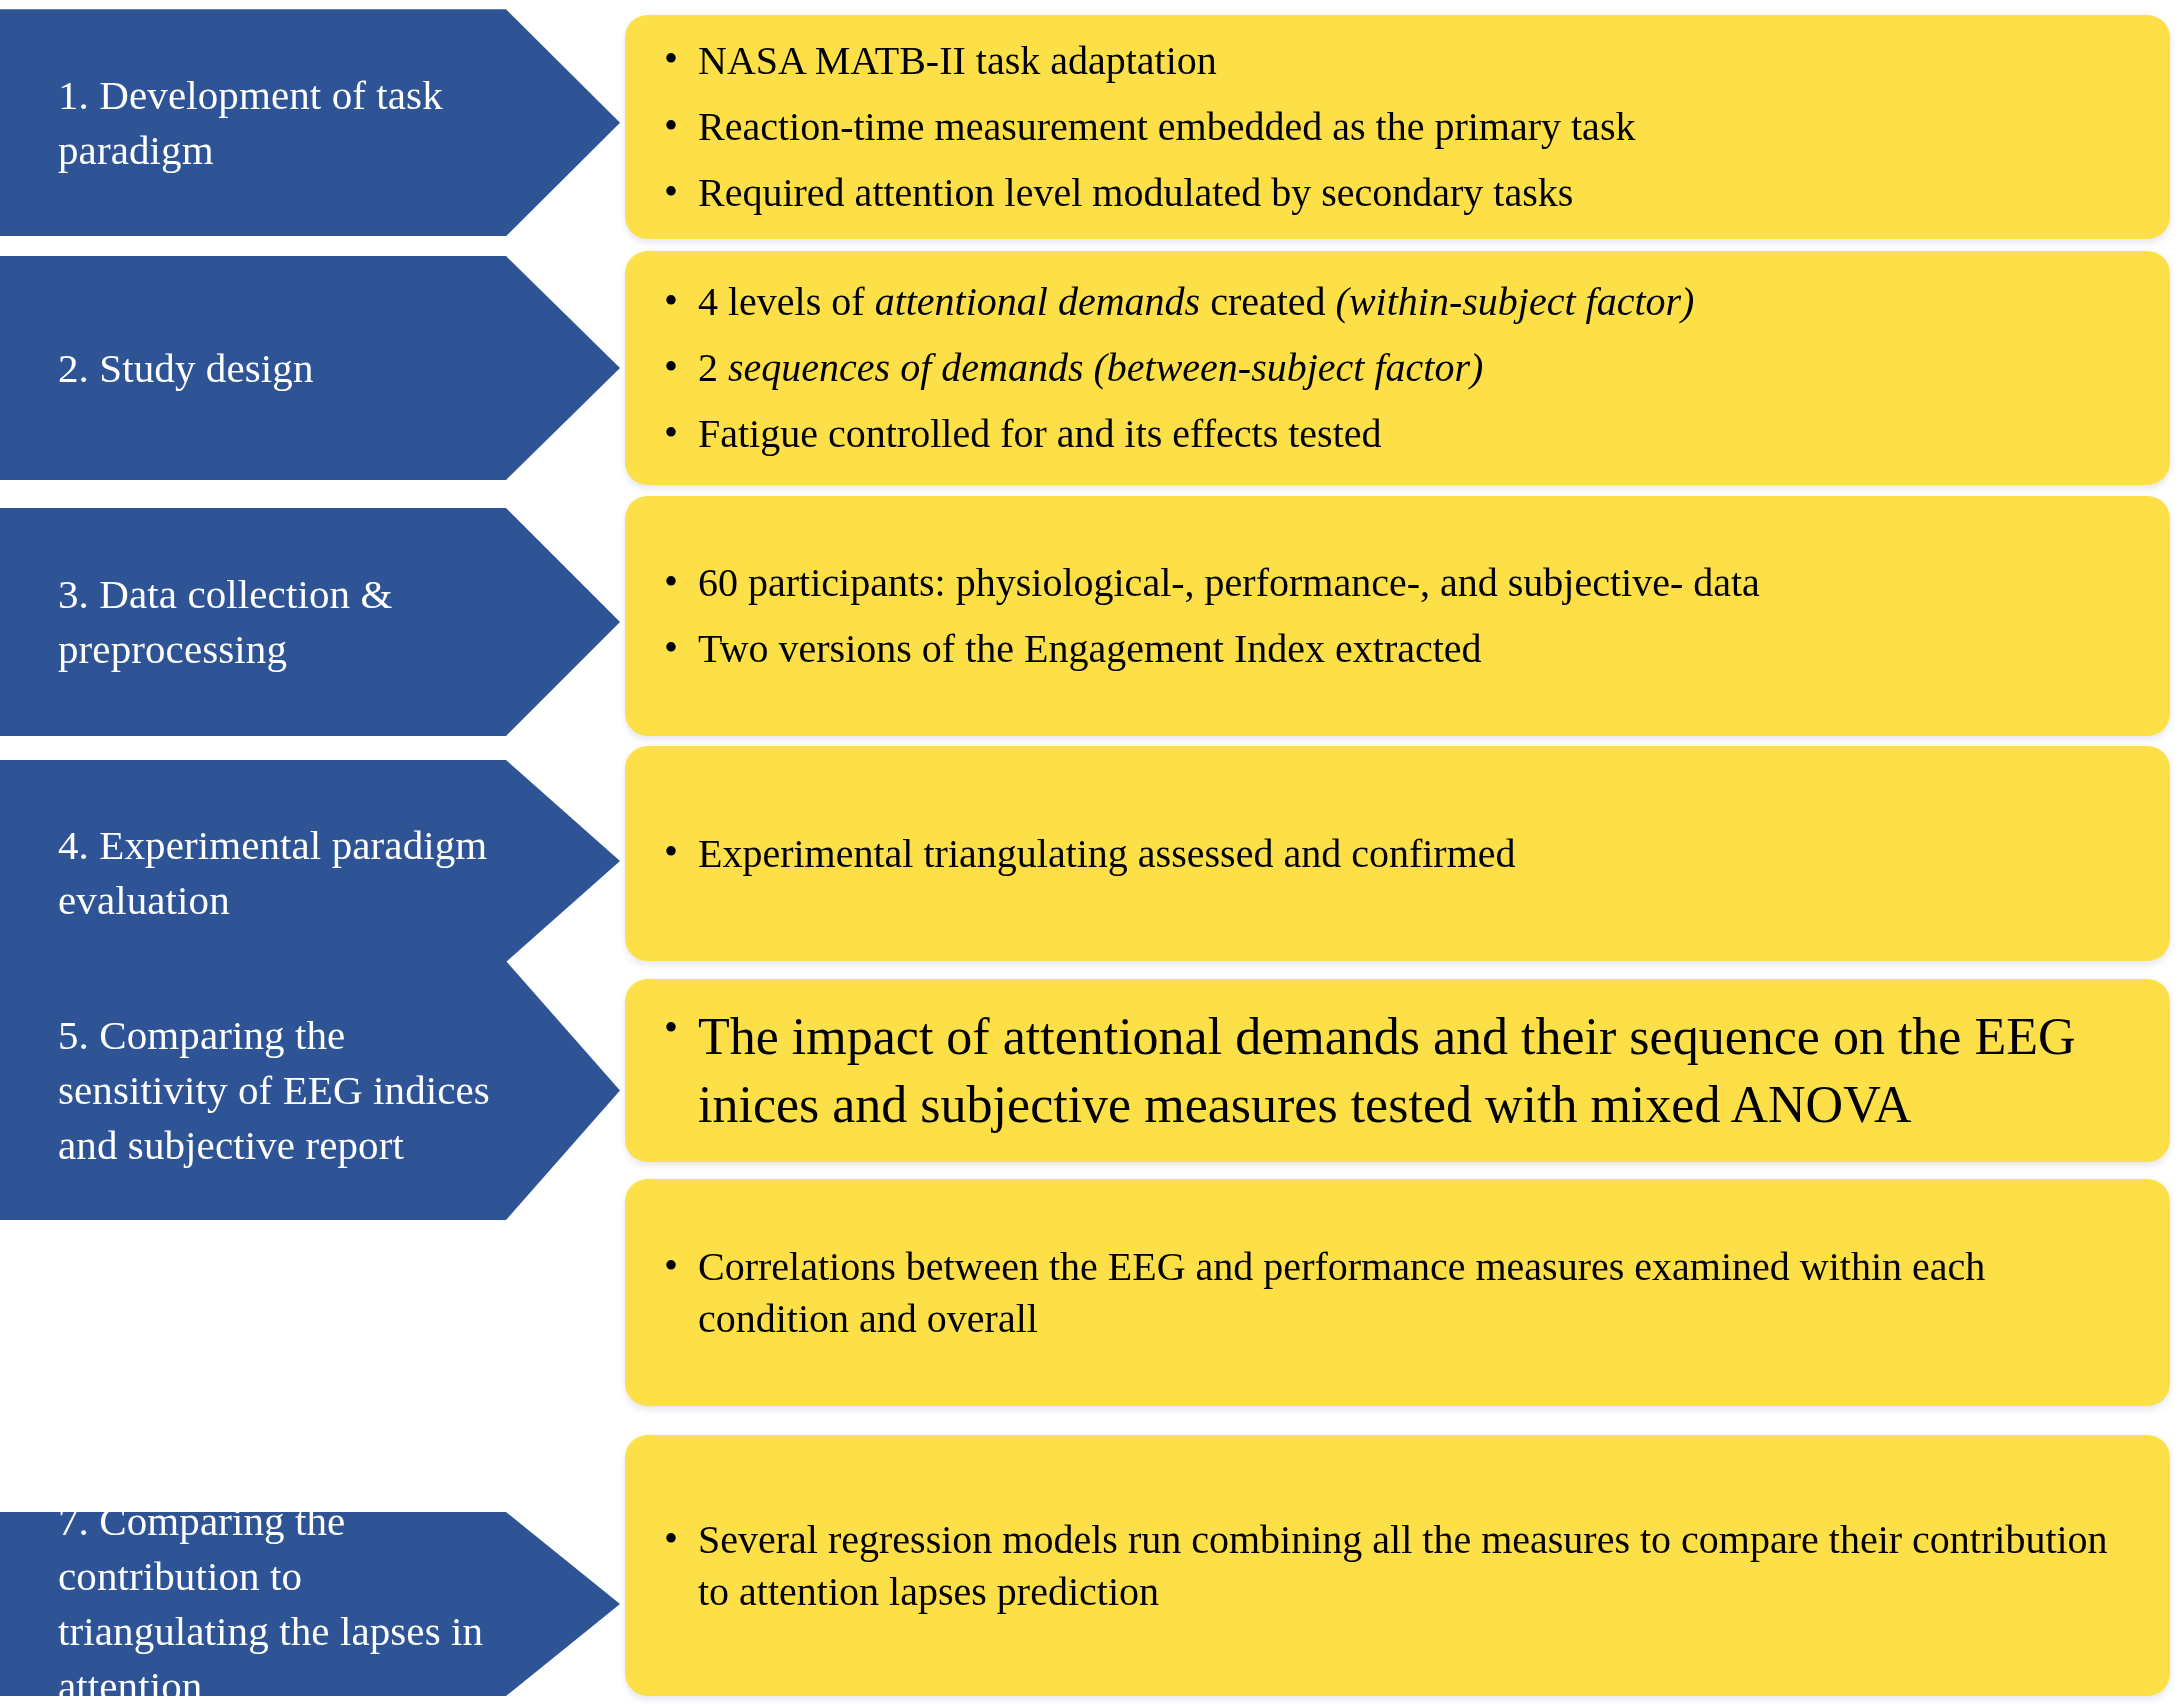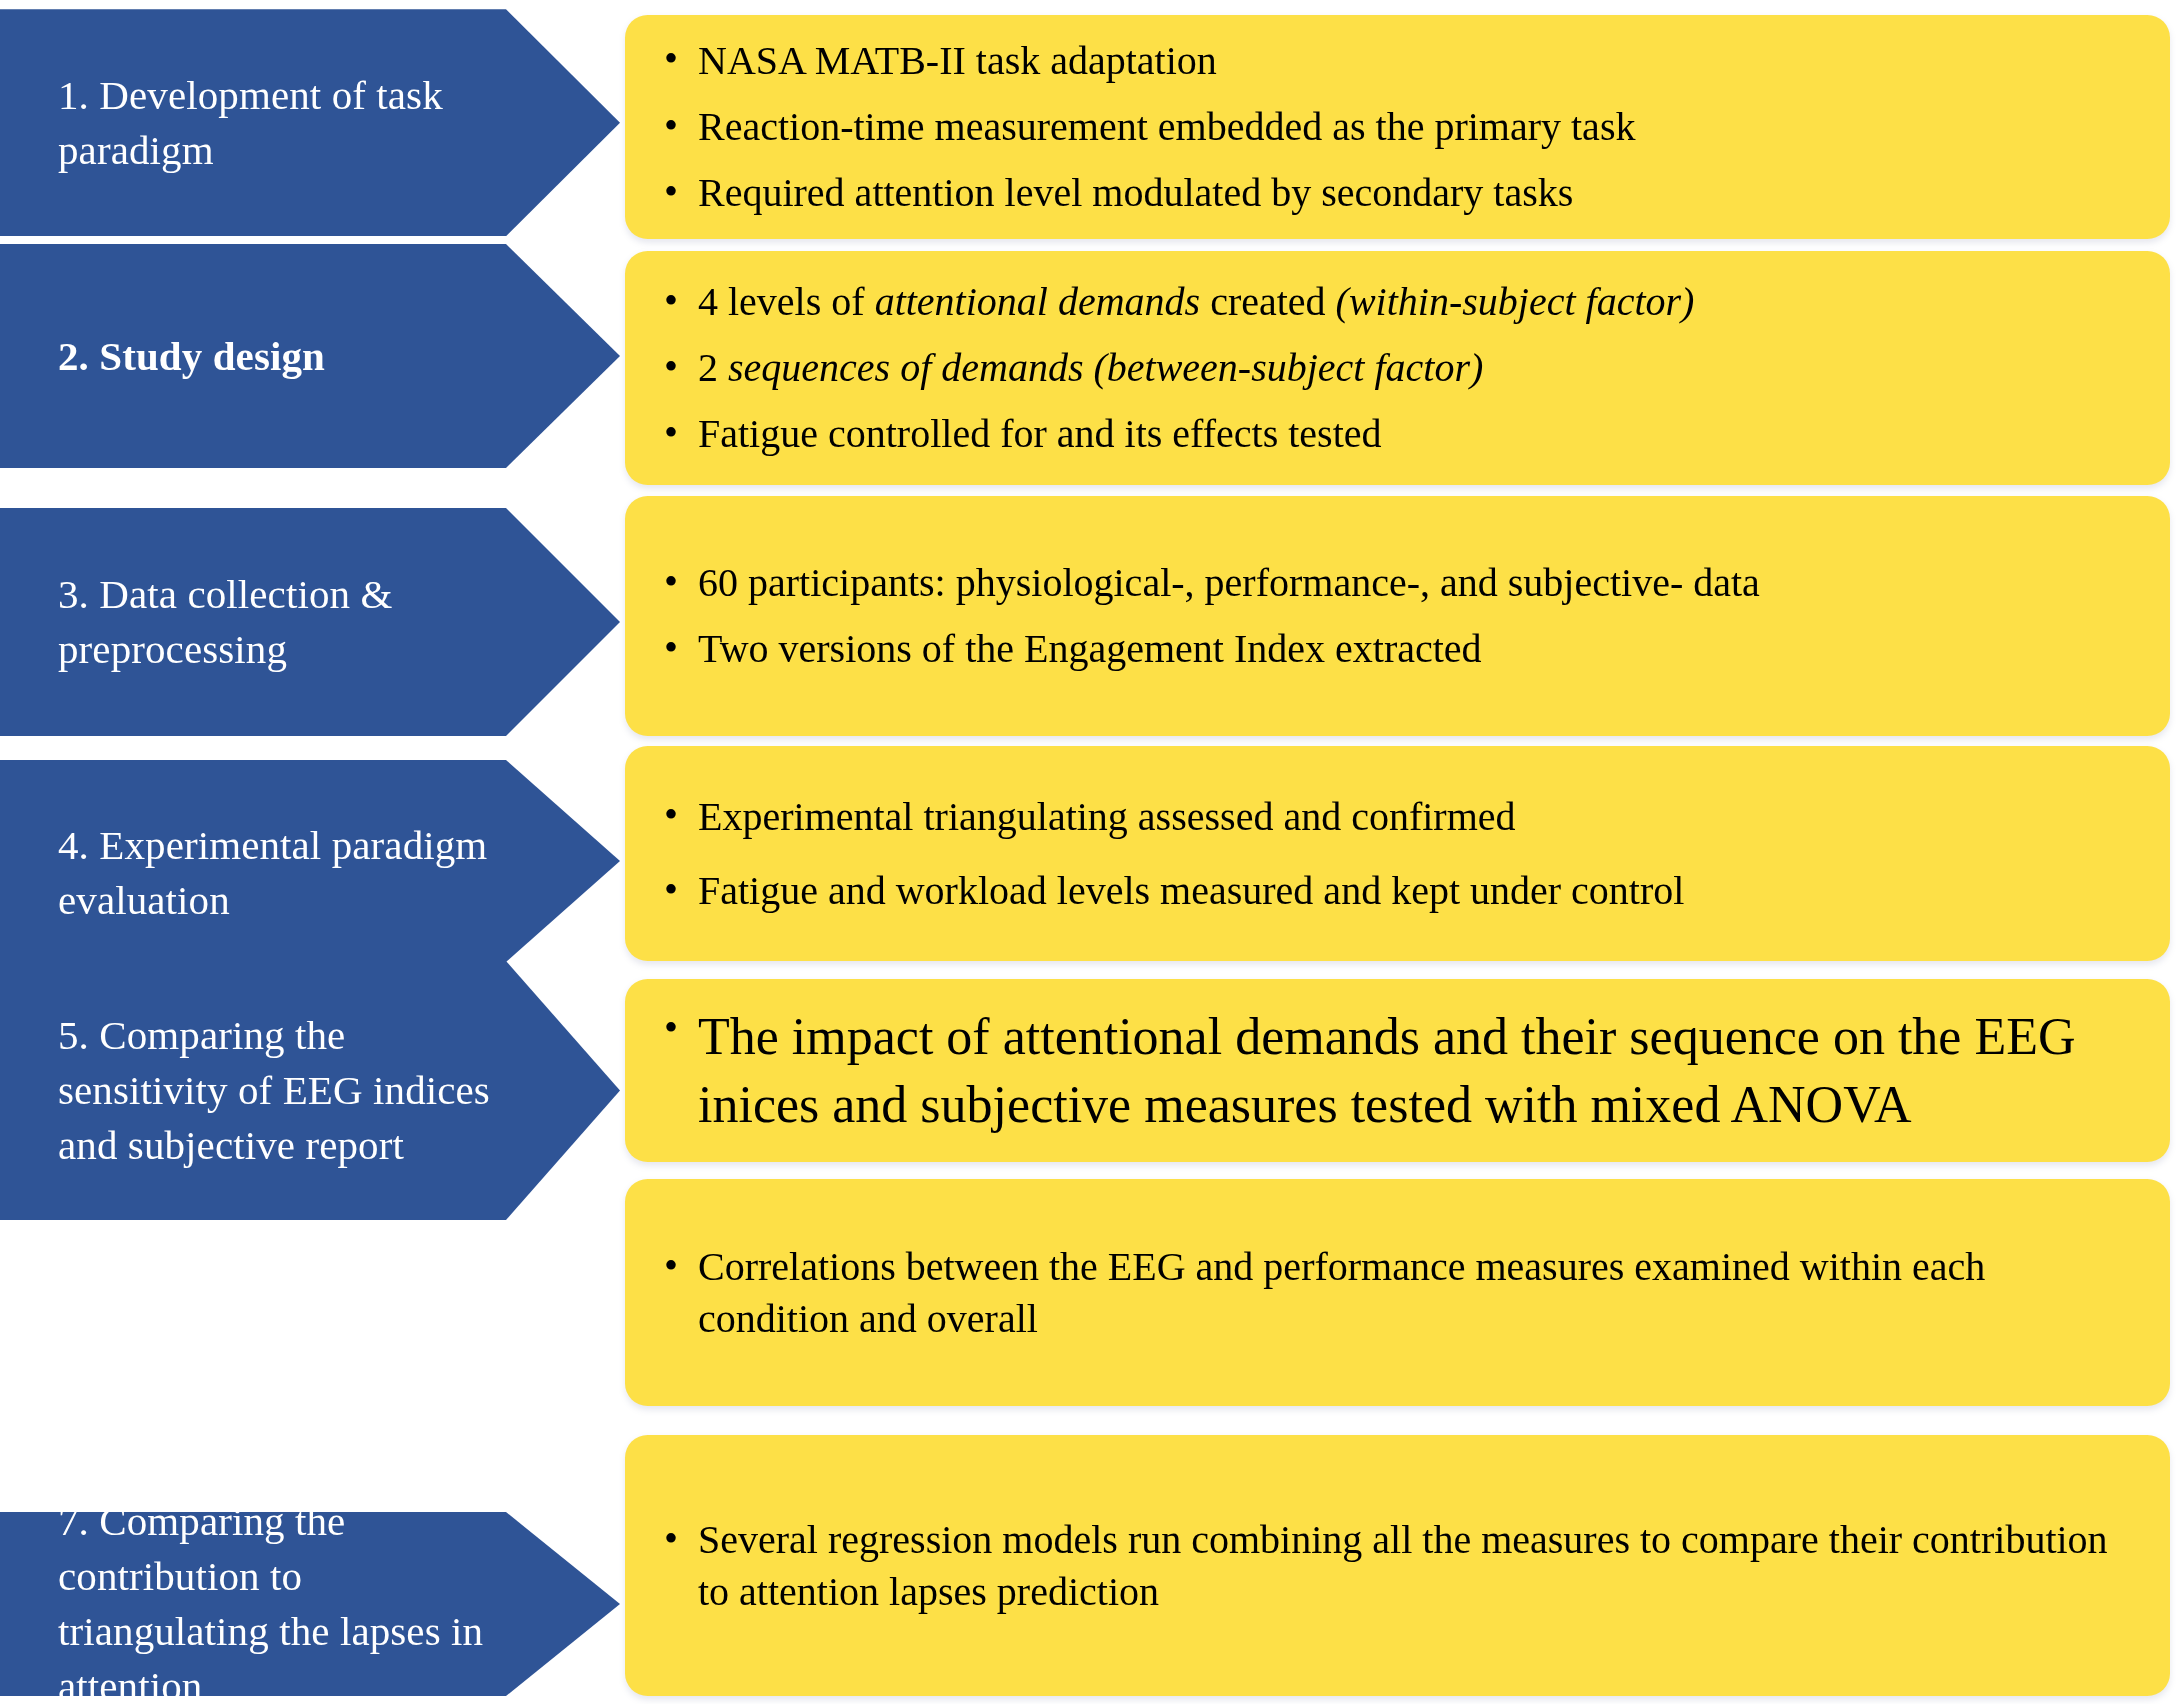--- a/index.html
+++ b/index.html
@@ -101,21 +101,21 @@
     <div class="stage-arrow" style="top: 9.3px; height: 227px;">
       <div class="stage-arrow-label" style="font-size: 41px;">1. Development of task paradigm</div>
     </div>
     <div class="detail-panel" style="top: 14.6px; height: 224px;">
       <ul class="bullet-list tight-bullets">
         <li class="bullet-item" style="font-size: 40px;"><span>NASA MATB-II task adaptation</span></li>
         <li class="bullet-item" style="font-size: 40px;"><span>Reaction-time measurement embedded as the primary task</span></li>
         <li class="bullet-item" style="font-size: 40px;"><span>Required attention level modulated by secondary tasks</span></li>
       </ul>
     </div>
-    <div class="stage-arrow" style="top: 244px; height: 224px; font-weight: bold;">
+    <div class="stage-arrow" style="top: 256px; height: 224px;">
       <div class="stage-arrow-label" style="font-size: 41px;">2. Study design</div>
     </div>
     <div class="detail-panel" style="top: 251px; height: 234px;">
       <ul class="bullet-list tight-bullets">
         <li class="bullet-item" style="font-size: 40px;"><span>4 levels of </span><em>attentional demands</em><span> created </span><em>(within-subject factor)</em></li>
         <li class="bullet-item" style="font-size: 40px;"><span>2 </span><em>sequences of demands (between-subject factor)</em></li>
         <li class="bullet-item" style="font-size: 40px;"><span>Fatigue controlled for and its effects tested</span></li>
       </ul>
     </div>
     <div class="stage-arrow" style="top: 508px; height: 228px;">
@@ -126,21 +126,20 @@
         <li class="bullet-item" style="font-size: 40px;"><span>60 participants: physiological-, performance-, and subjective- data</span></li>
         <li class="bullet-item" style="font-size: 40px;"><span>Two versions of the Engagement Index extracted</span></li>
       </ul>
     </div>
     <div class="stage-arrow" style="top: 760px; height: 202px;">
       <div class="stage-arrow-label" style="font-size: 41px; margin-top: 24px;">4. Experimental paradigm evaluation</div>
     </div>
     <div class="detail-panel" style="top: 746px; height: 215px;">
       <ul class="bullet-list wide-bullets">
         <li class="bullet-item" style="font-size: 40px;"><span>Experimental triangulating assessed and confirmed</span></li>
-        <li class="bullet-item" style="font-size: 40px;"><span>Fatigue and workload levels measured and kept under control</span></li>
       </ul>
     </div>
     <div class="stage-arrow" style="top: 961px; height: 259px;">
       <div class="stage-arrow-label" style="font-size: 41px;">5. Comparing the sensitivity of EEG indices and subjective report</div>
     </div>
     <div class="detail-panel" style="top: 979px; height: 183px;">
       <ul class="bullet-list wide-bullets">
         <li class="bullet-item" style="font-size: 52px;"><span>The impact of attentional demands and their sequence on the EEG inices and subjective measures tested with mixed ANOVA</span></li>
       </ul>
     </div>

